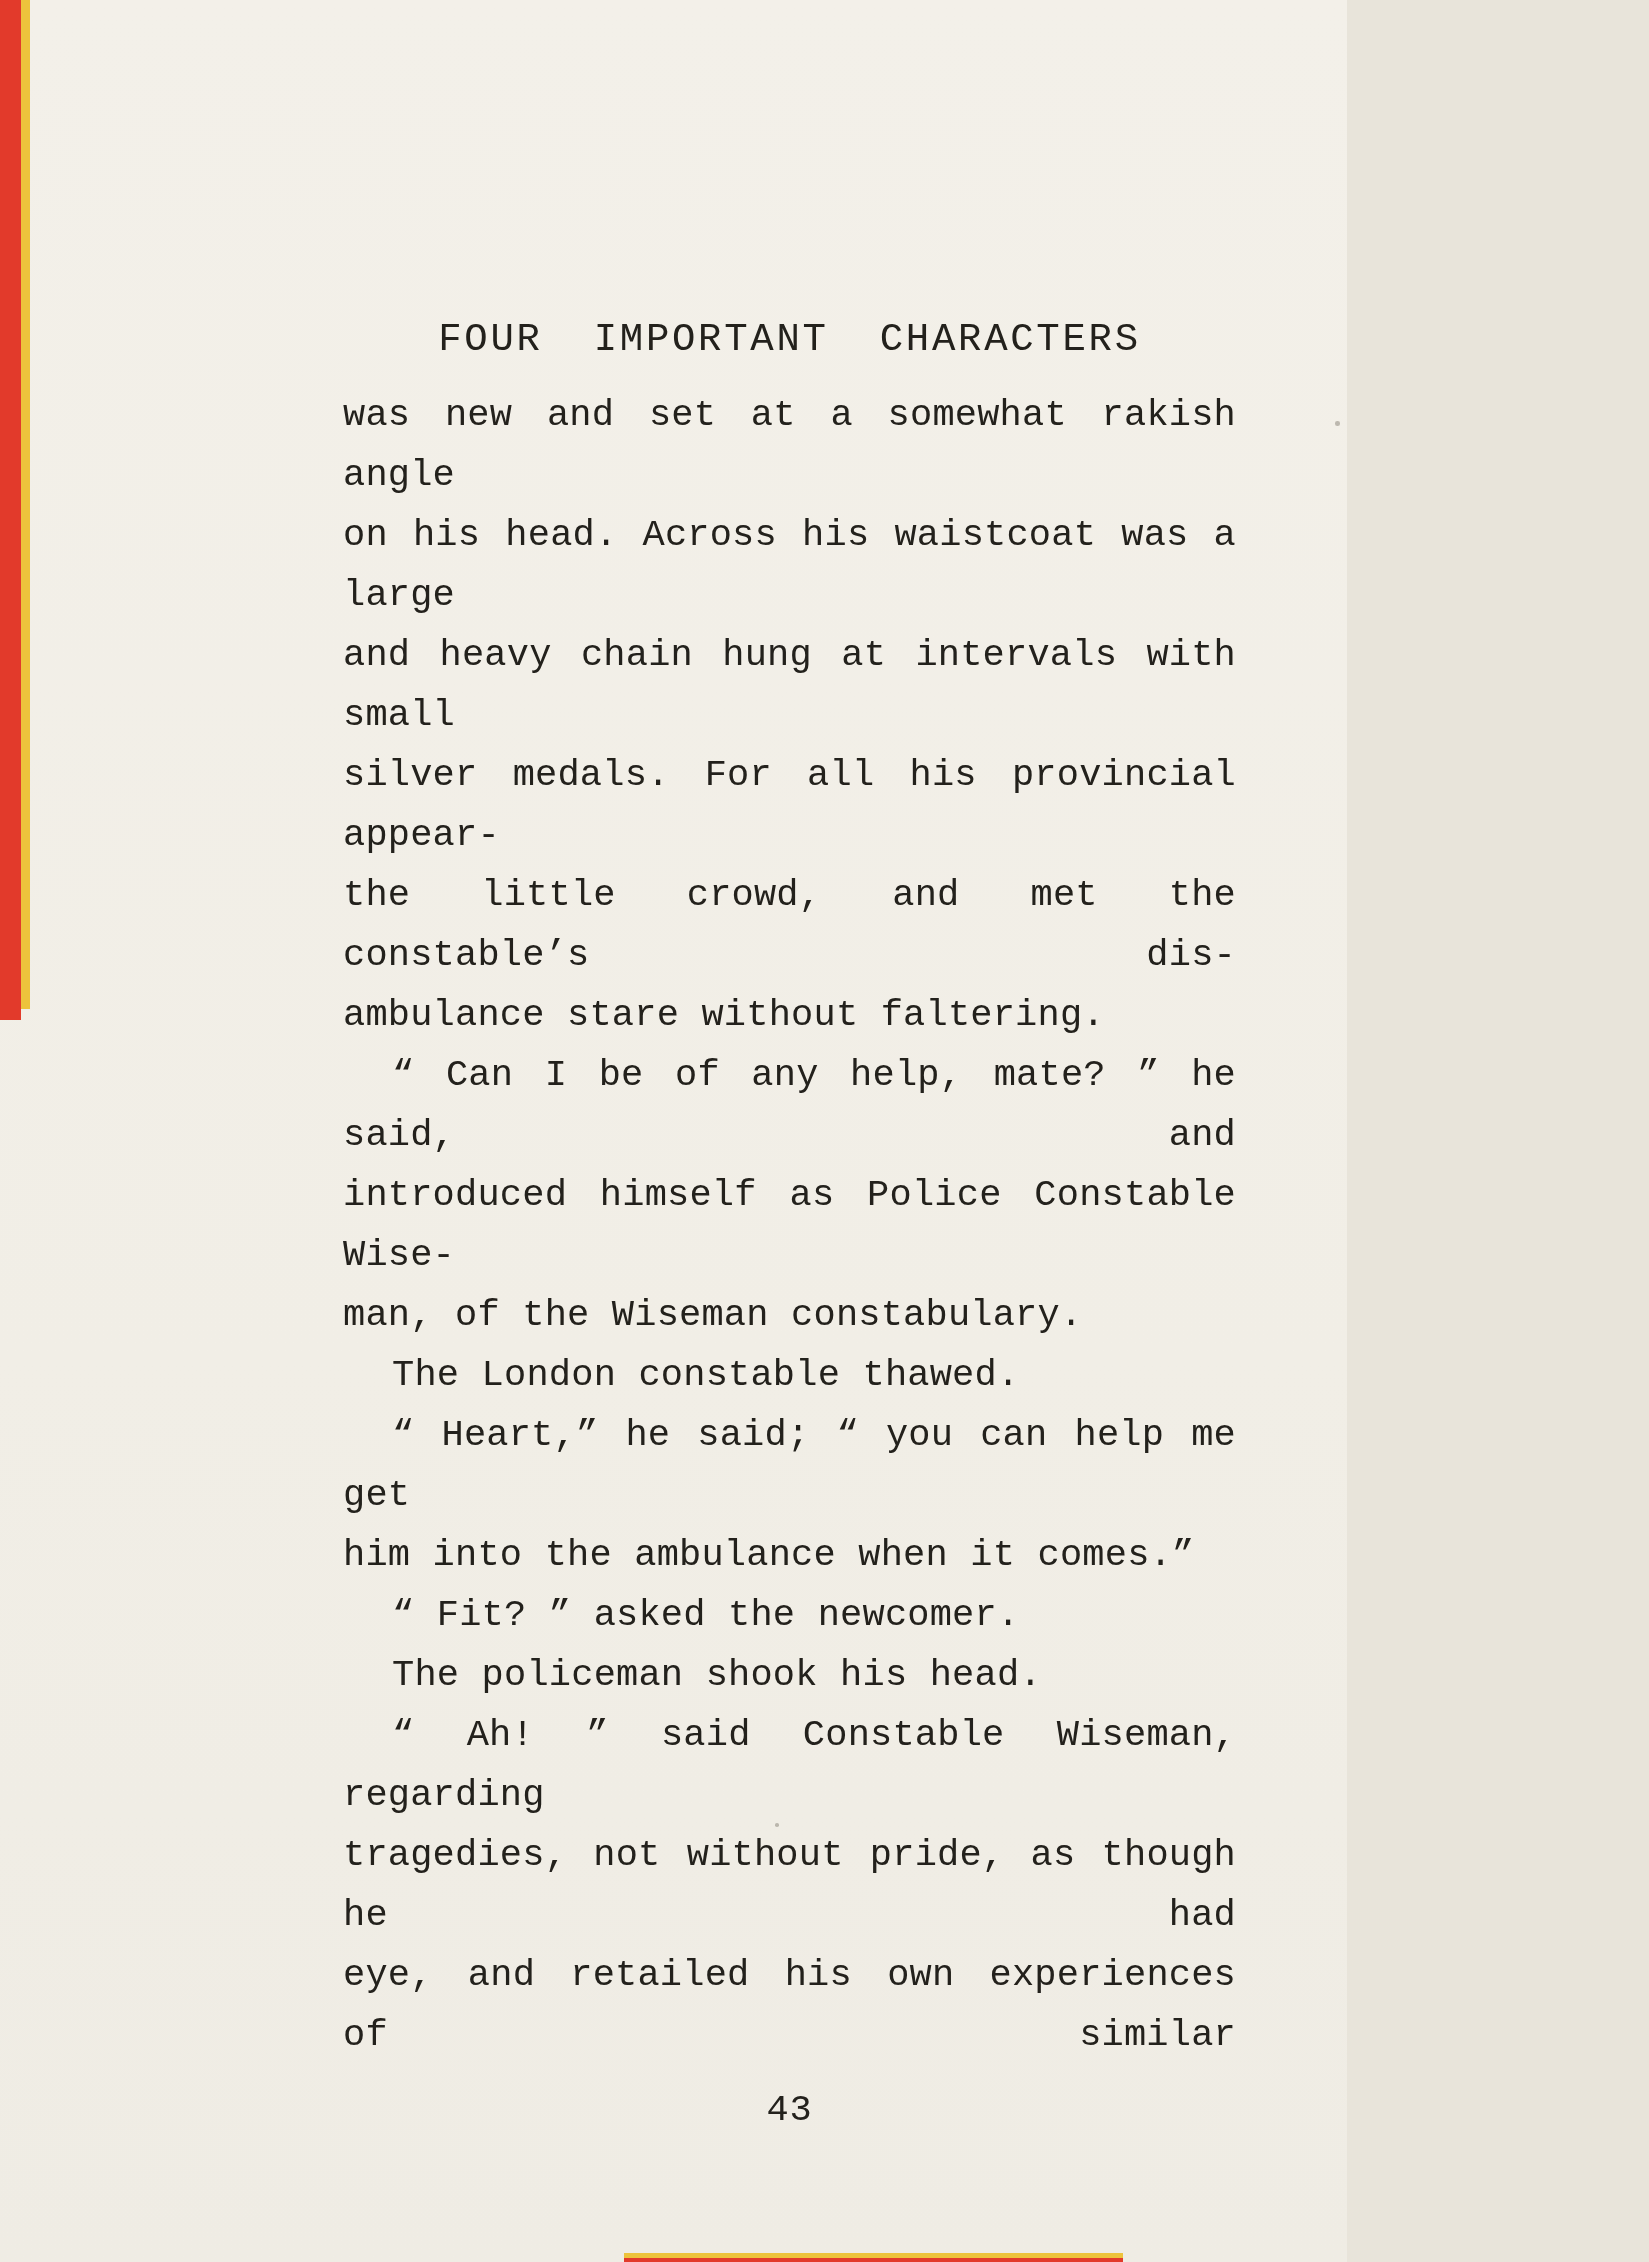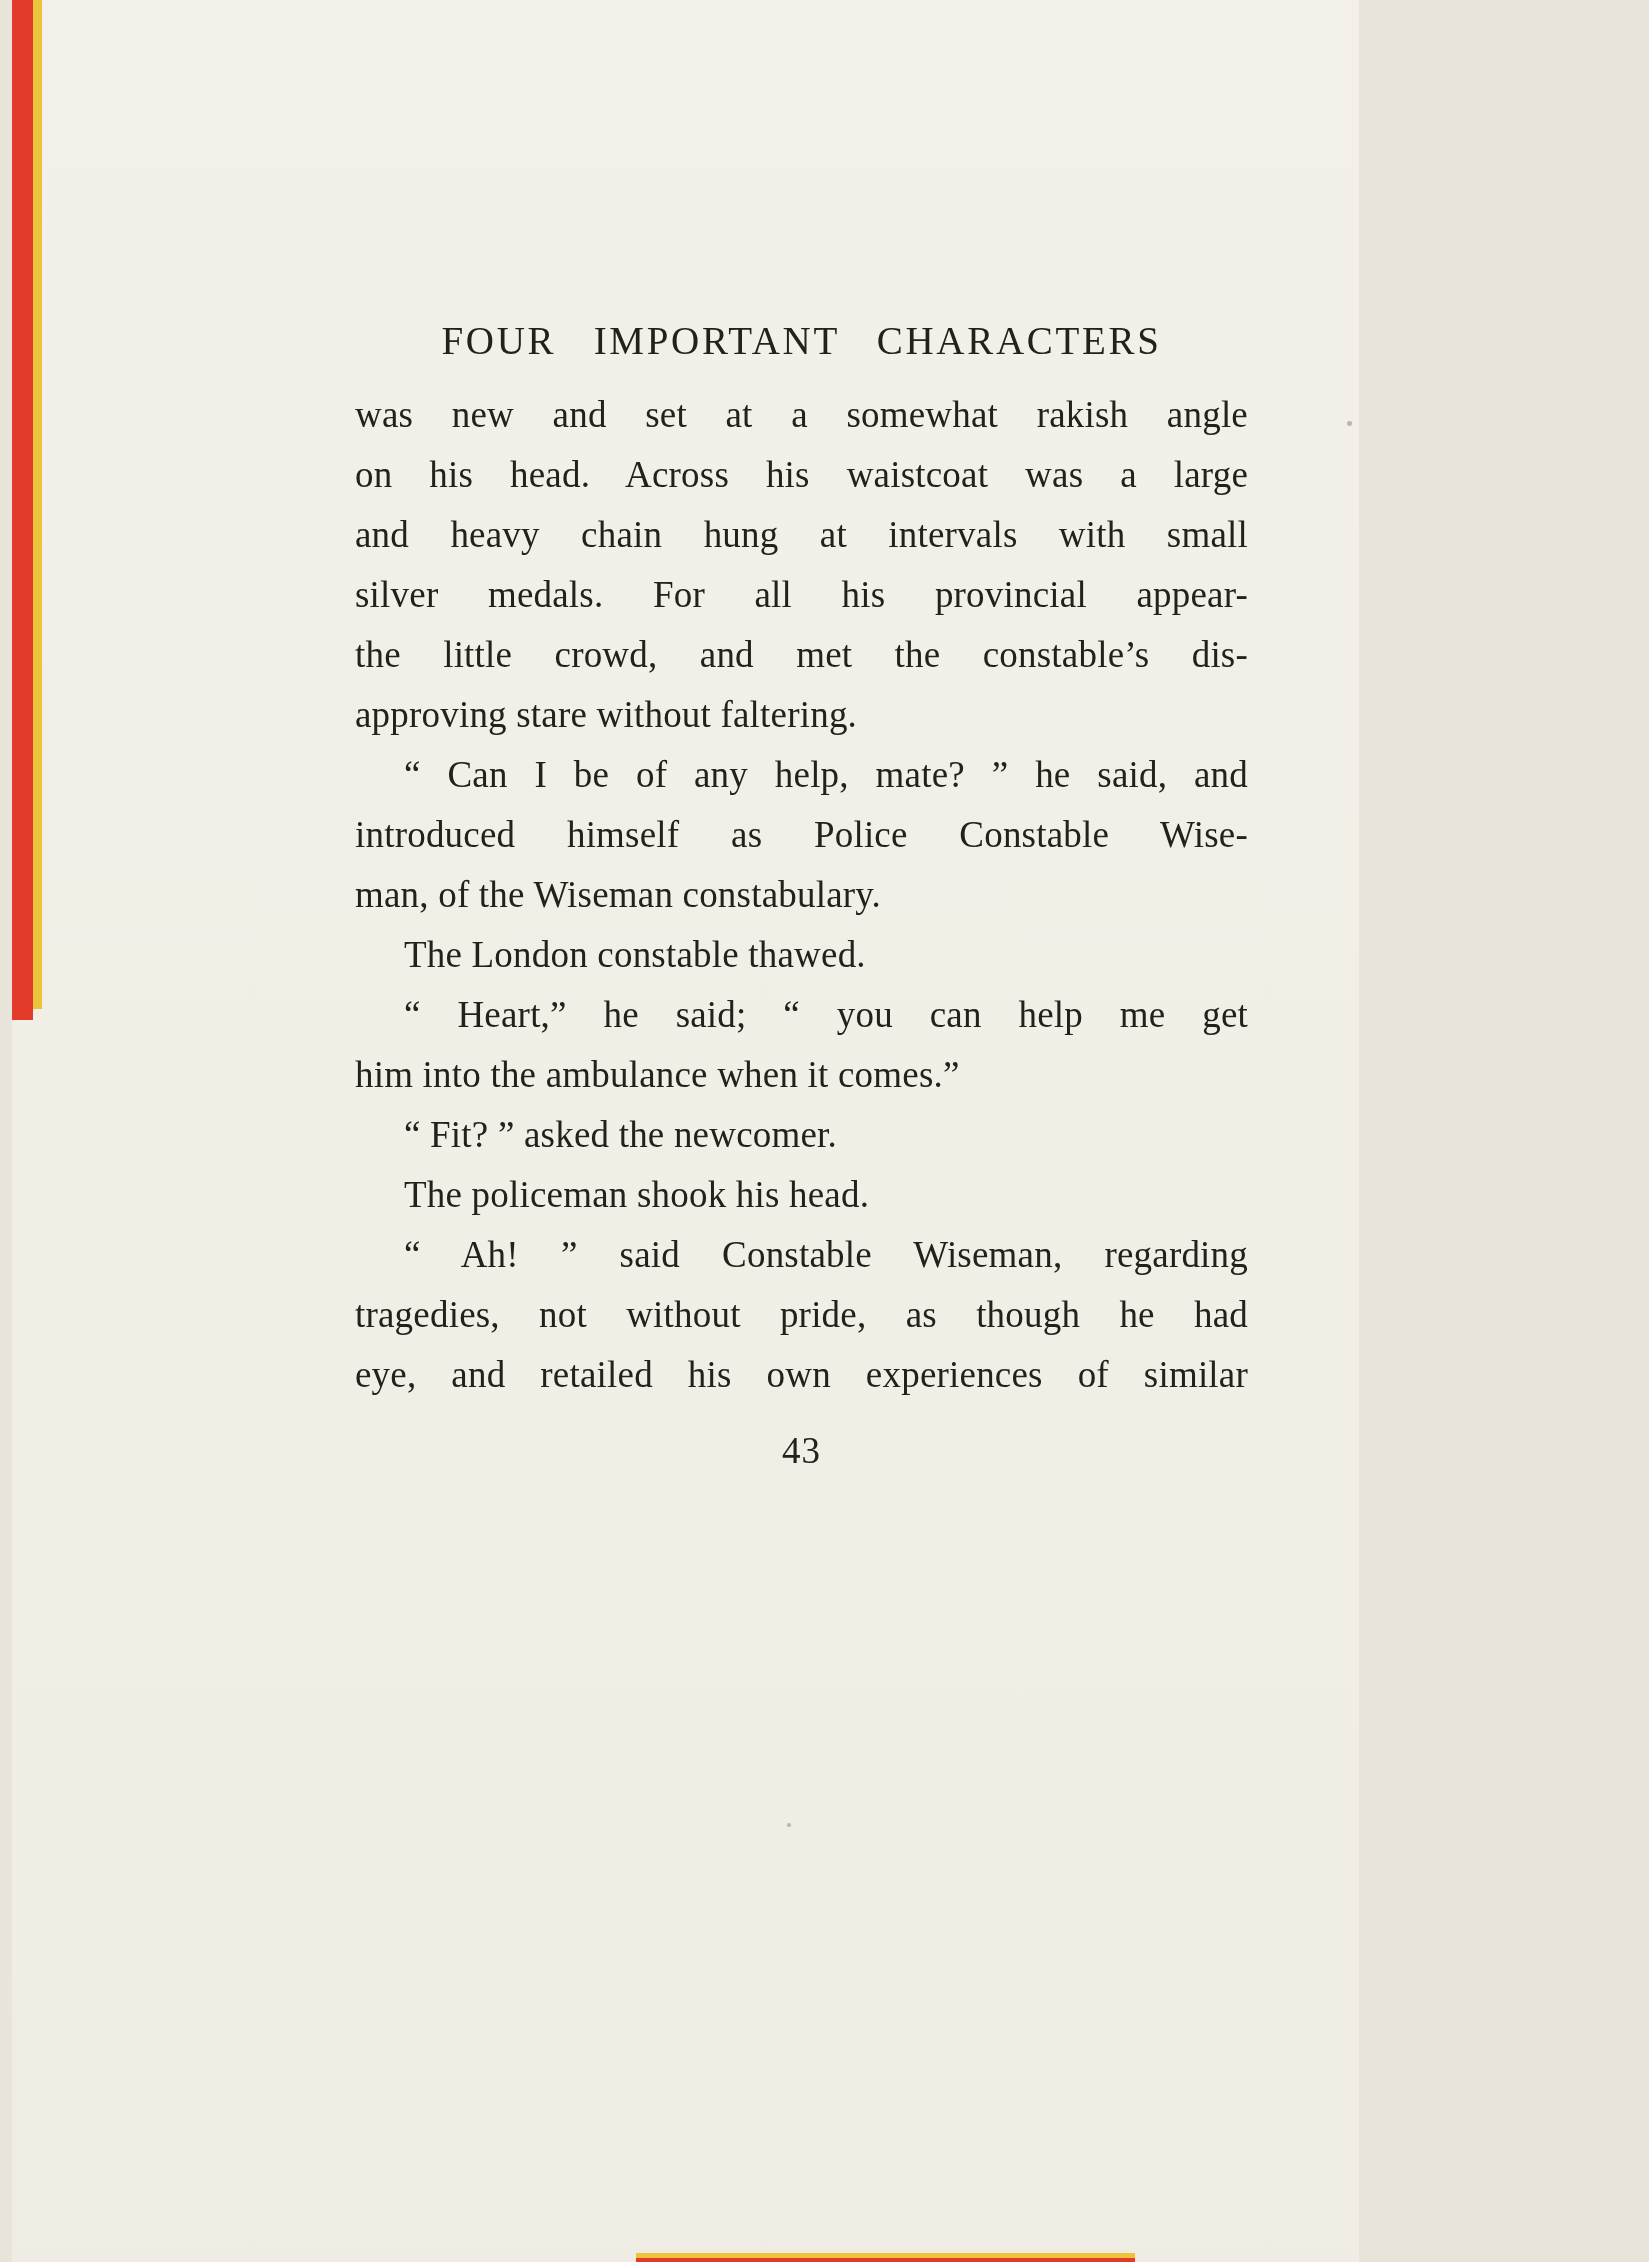--- a/index.html
+++ b/index.html
@@ -7,23 +7,22 @@
     padding: 0;
     background: #e8e4da;
   }
   .book-page {
     position: relative;
     width: 1347px;
     height: 2263px;
     background: #f2efe8;
     background-image: linear-gradient(180deg, #f3f0e9 0%, #f1eee6 60%, #efece4 100%);
     overflow: hidden;
-    font-family: Liberation Serif, serif;
+    font-family: Liberation Mono, monospace;
     color: #23211c;
-    margin-left: 12px;
   }
 
   
   .stripe-left-red {
     position: absolute;
     left: 0; top: 0;
     width: 21.4px; height: 1020px;
     background: #e23a2b;
   }
   .stripe-left-yellow {
@@ -120,21 +119,21 @@
   <div class="text-block">
     <h1 class="page-title">FOUR IMPORTANT CHARACTERS</h1>
 
     <div id="body-text">
         <div class="para">
           <div class="line just">was new and set at a somewhat rakish angle</div>
           <div class="line just">on his head.  Across his waistcoat was a large</div>
           <div class="line just">and heavy chain hung at intervals with small</div>
           <div class="line just">silver medals.  For all his provincial appear-</div>
           <div class="line just">the little crowd, and met the constable’s dis-</div>
-          <div class="line left">approving stare without faltering.</div>
+          <div class="line left">ambulance stare without faltering.</div>
         </div>
         <div class="para">
           <div class="line just indent">“ Can I be of any help, mate? ” he said, and</div>
           <div class="line just">introduced himself as Police Constable Wise-</div>
           <div class="line left">man, of the Wiseman constabulary.</div>
         </div>
         <div class="para">
           <div class="line left indent">The London constable thawed.</div>
         </div>
         <div class="para">

